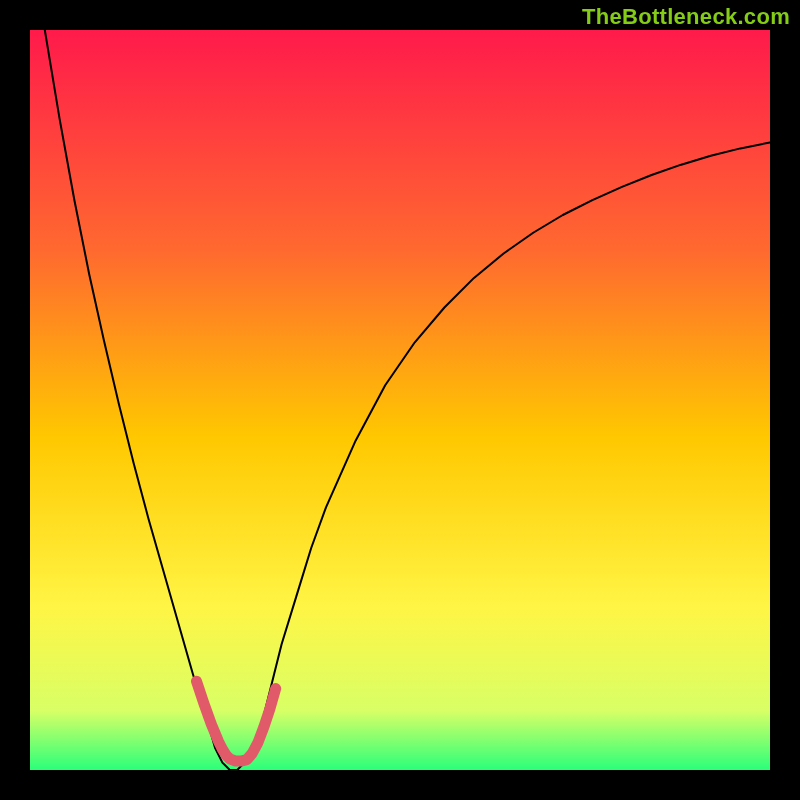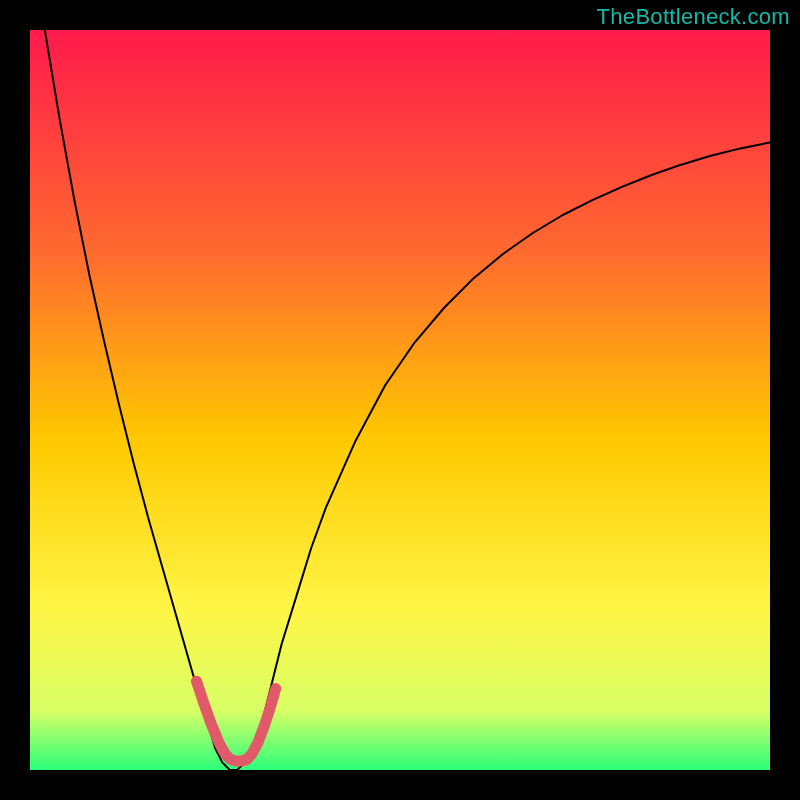--- a/index.html
+++ b/index.html
@@ -14,23 +14,23 @@
     width: 800px;
     height: 800px;
     background: #000;
     position: relative;
     box-sizing: border-box;
   }
   .watermark {
     position: absolute;
     top: 4px;
     right: 10px;
-    color: #14b8a6;
+    color: #84cc16;
     font-size: 22px;
-    font-weight: 400;
+    font-weight: 700;
     letter-spacing: 0.3px;
   }
   .plot {
     position: absolute;
     left: 30px;
     top: 30px;
     width: 740px;
     height: 740px;
   }
   .plot svg {

